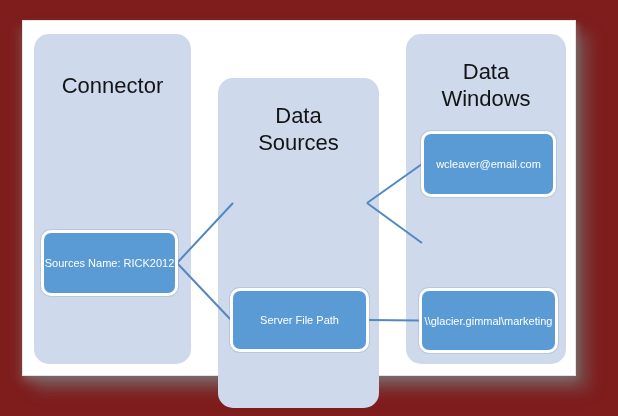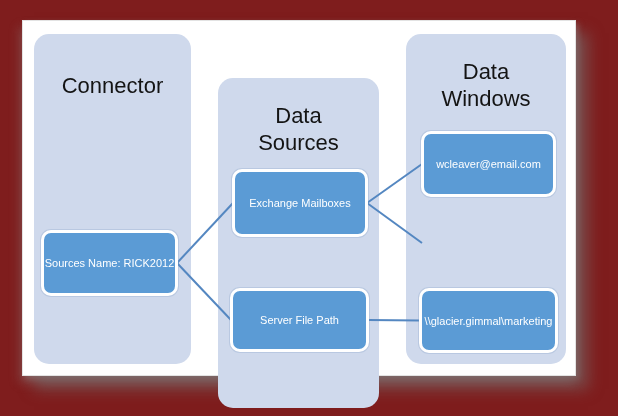--- a/index.html
+++ b/index.html
@@ -102,21 +102,20 @@
     <svg class="edges" id="edges" viewBox="0 0 552 354" xmlns="http://www.w3.org/2000/svg">
         <line x1="154" y1="242" x2="210" y2="182" stroke="#5487C1" stroke-width="2"></line>
         <line x1="154" y1="242" x2="208" y2="299" stroke="#5487C1" stroke-width="2"></line>
         <line x1="344" y1="182" x2="399" y2="143" stroke="#5487C1" stroke-width="2"></line>
         <line x1="344" y1="182" x2="399" y2="222" stroke="#5487C1" stroke-width="2"></line>
         <line x1="345" y1="299" x2="397" y2="299.5" stroke="#5487C1" stroke-width="2"></line>
       </svg>
 
     <div class="node node-rick">Sources Name: RICK2012</div>
 
-    <div class="node node-exchange">Exchange Mailboxes</div>
 
     <div class="node node-winpath">Server File Path</div>
 
     <div class="node node-wcleaver">wcleaver@email.com</div>
 
 
     <div class="node node-glacier">\\glacier.gimmal\marketing</div>
 
   </div>
 </div>

